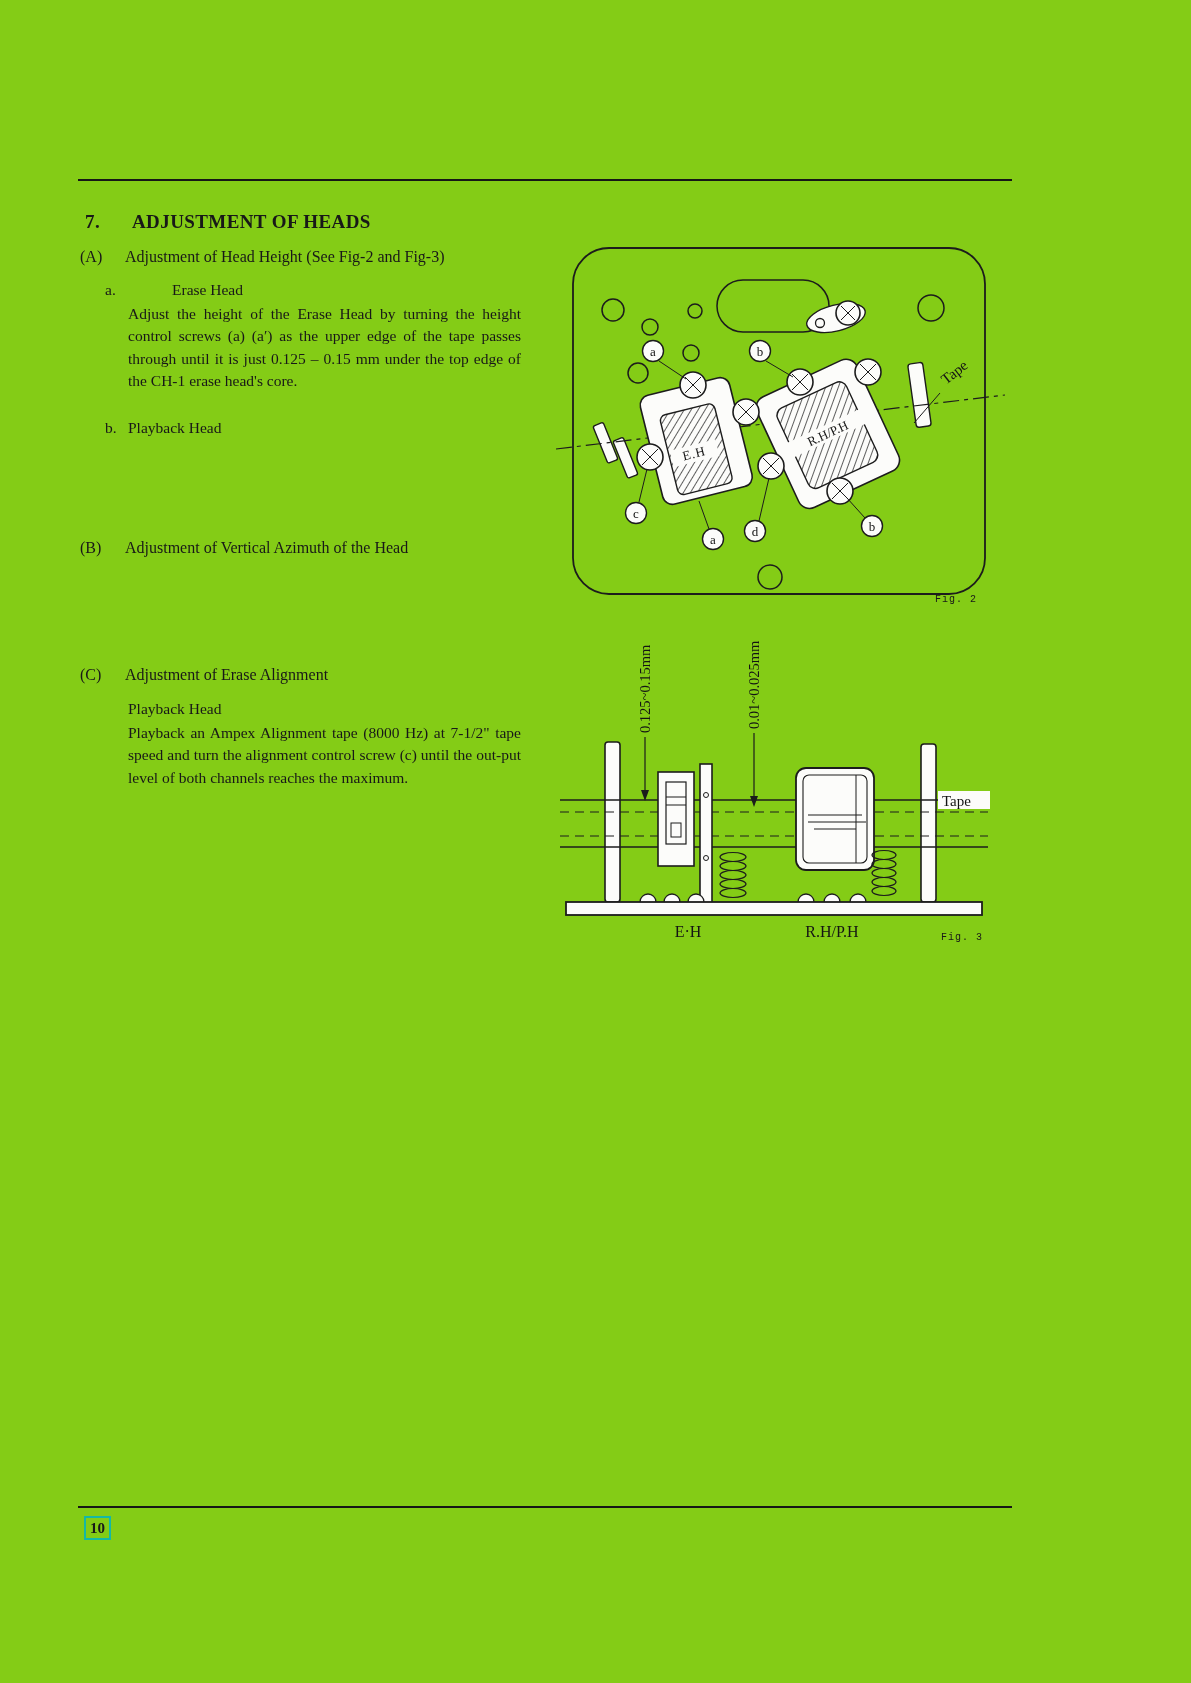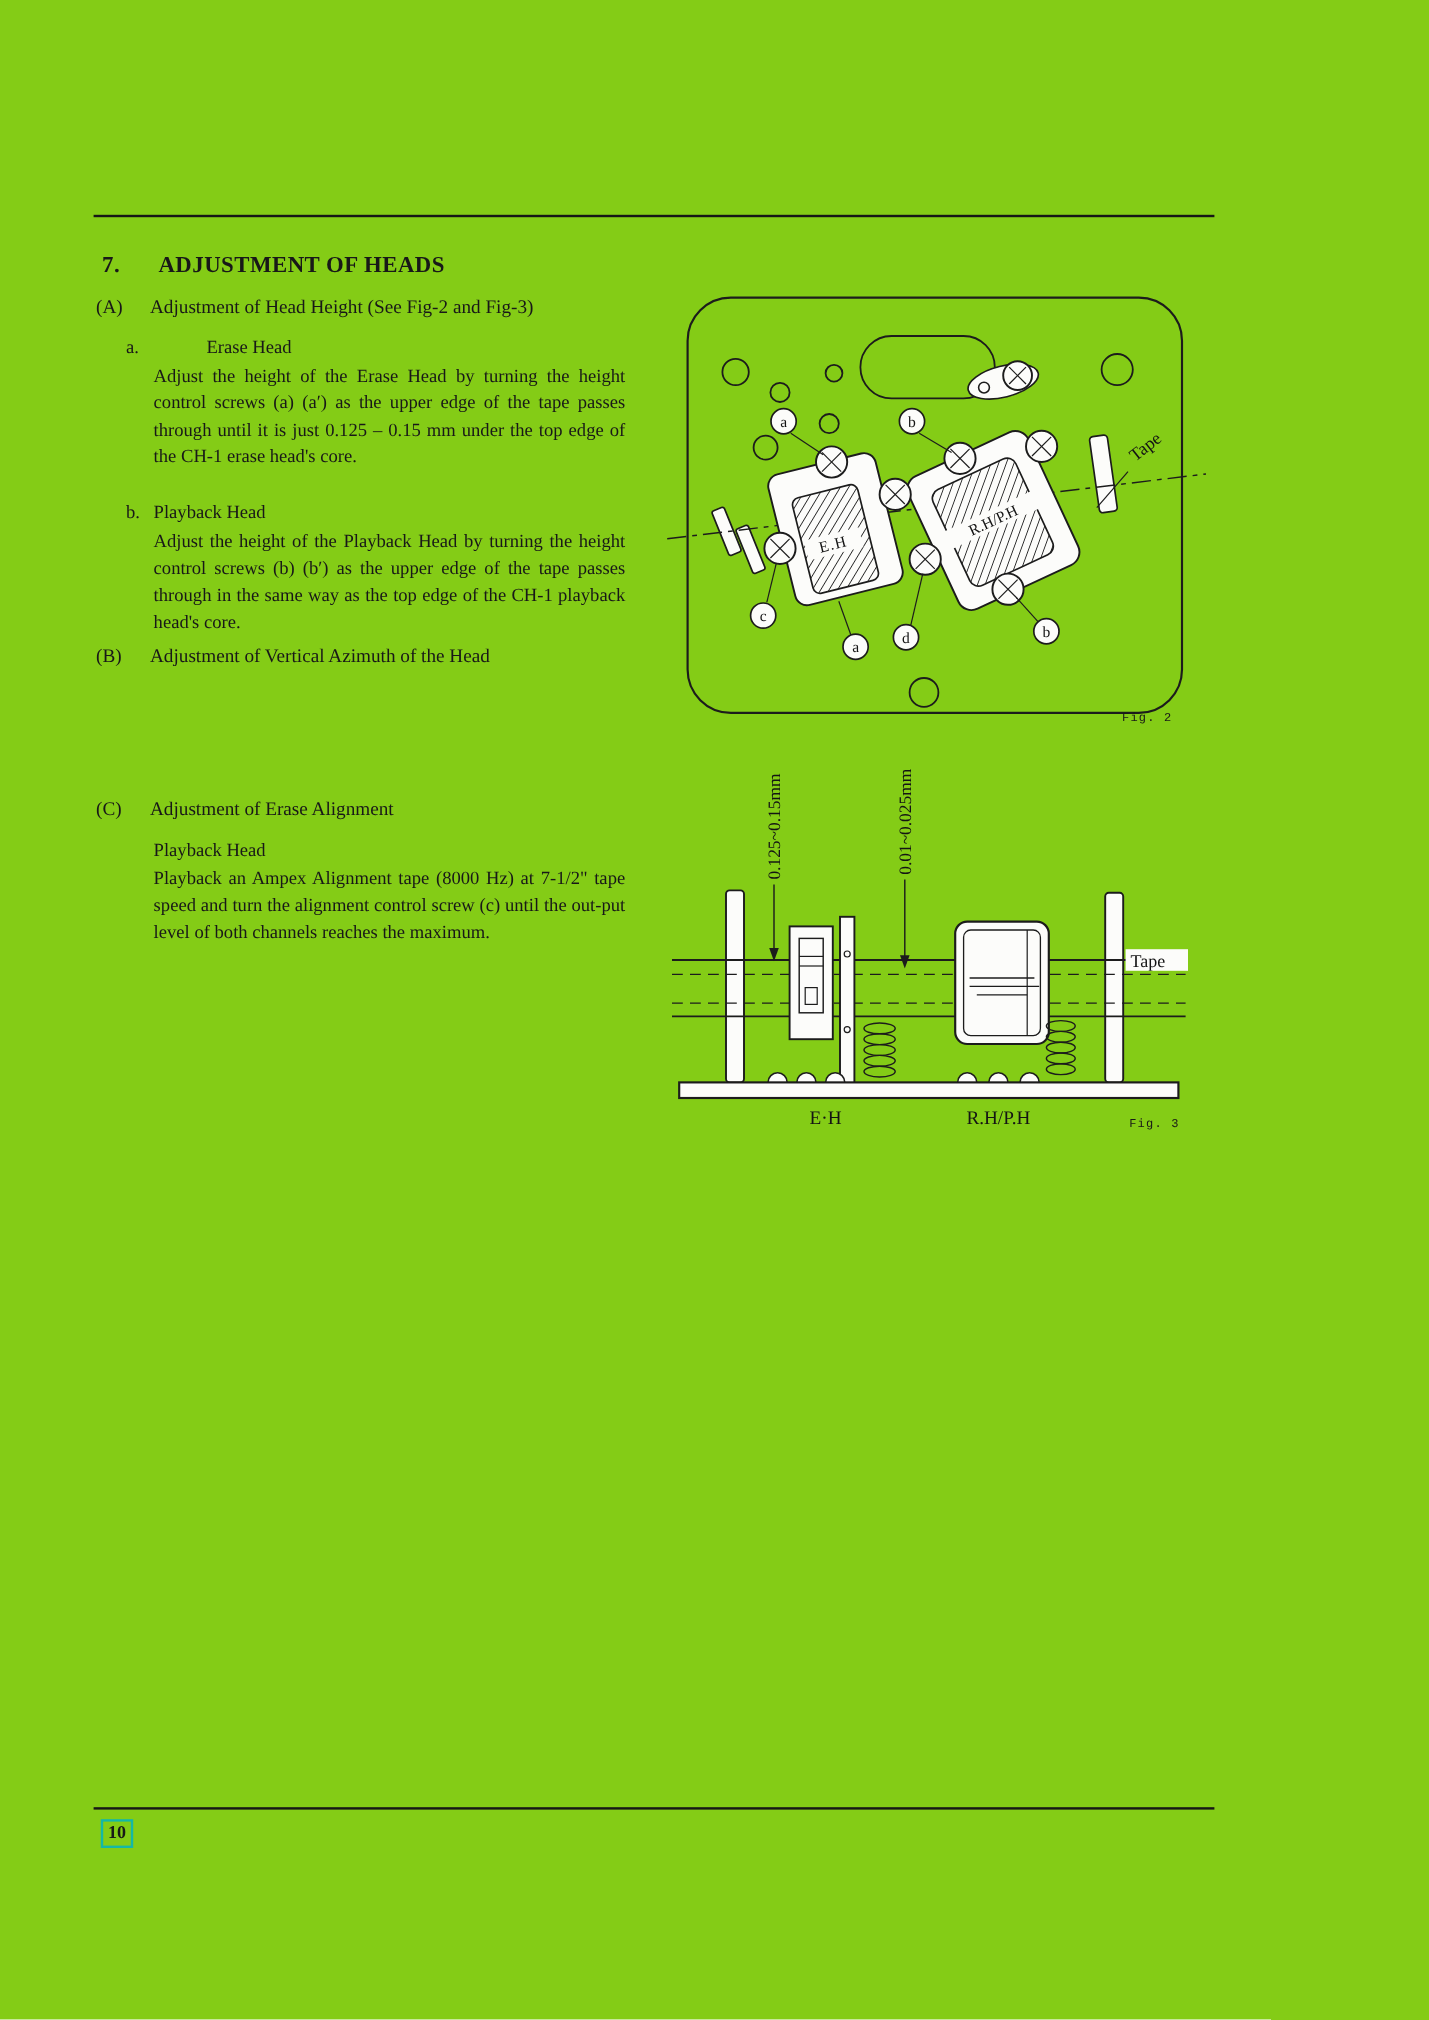--- a/index.html
+++ b/index.html
@@ -35,21 +35,20 @@
 
   <div class="para-label" style="left:80px; top:248px;">(A)</div>
   <div class="para-title" style="left:125px; top:248px;">Adjustment of Head Height (See Fig-2 and Fig-3)</div>
 
   <div class="item-marker" style="left:105px; top:281px;">a.</div>
   <div class="item-heading" style="left:128px; top:281px;margin-left:44px;">Erase Head</div>
   <div class="body-text" style="left:128px; top:303px; width:393px;">Adjust the height of the Erase Head by turning the height control screws (a) (a′) as the upper edge of the tape passes through until it is just 0.125 – 0.15 mm under the top edge of the CH-1 erase head's core.</div>
 
   <div class="item-marker" style="left:105px; top:419px;">b.</div>
   <div class="item-heading" style="left:128px; top:419px;">Playback Head</div>
-  <div class="body-text" style="left:128px; top:441px; width:393px;">Adjust the height of the Playback Head by turning the height control screws (b) (b′) as the upper edge of the tape passes through in the same way as the top edge of the CH-1 playback head's core.</div>
 
   <div class="para-label" style="left:80px; top:539px;">(B)</div>
   <div class="para-title" style="left:125px; top:539px;">Adjustment of Vertical Azimuth of the Head</div>
 
   <div class="para-label" style="left:80px; top:666px;">(C)</div>
   <div class="para-title" style="left:125px; top:666px;">Adjustment of Erase Alignment</div>
   <div class="item-heading" style="left:128px; top:700px;">Playback Head</div>
   <div class="body-text" style="left:128px; top:722px; width:393px;">Playback an Ampex Alignment tape (8000 Hz) at 7-1/2" tape speed and turn the alignment control screw (c) until the out-put level of both channels reaches the maximum.</div>
 
   <svg class="fig" style="left:550px; top:235px;" width="470" height="380" viewBox="0 0 470 380">

